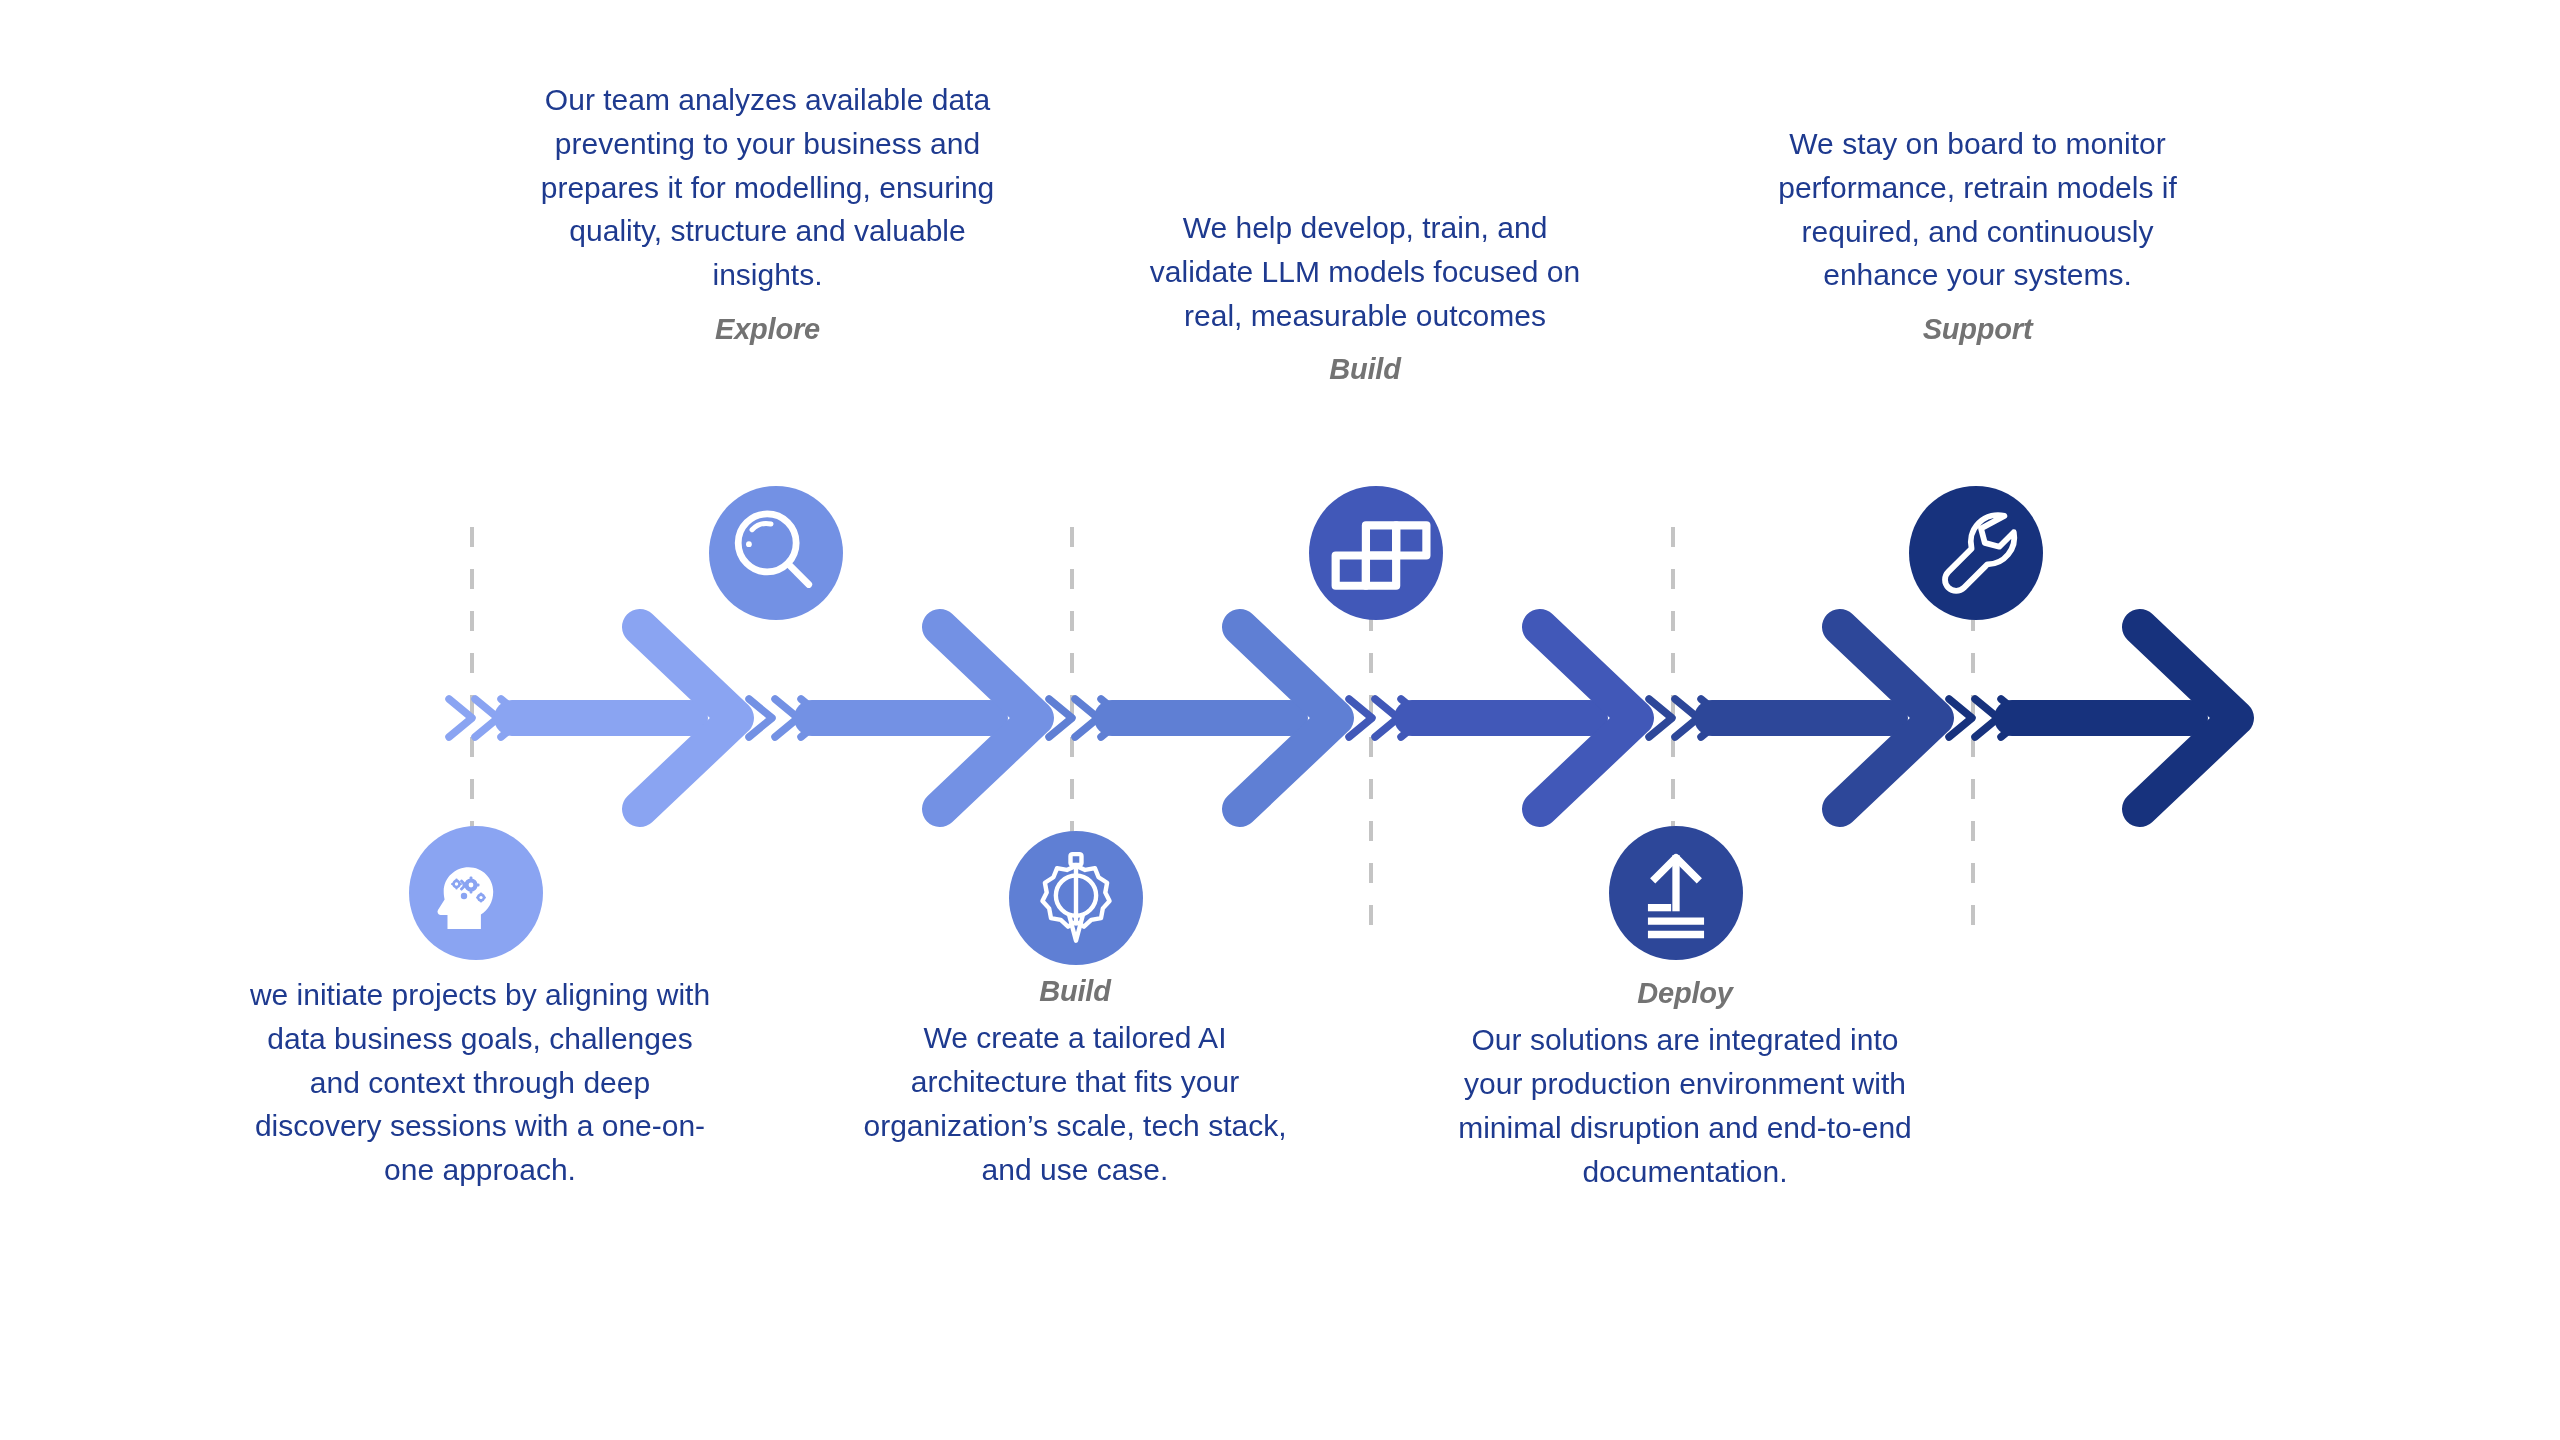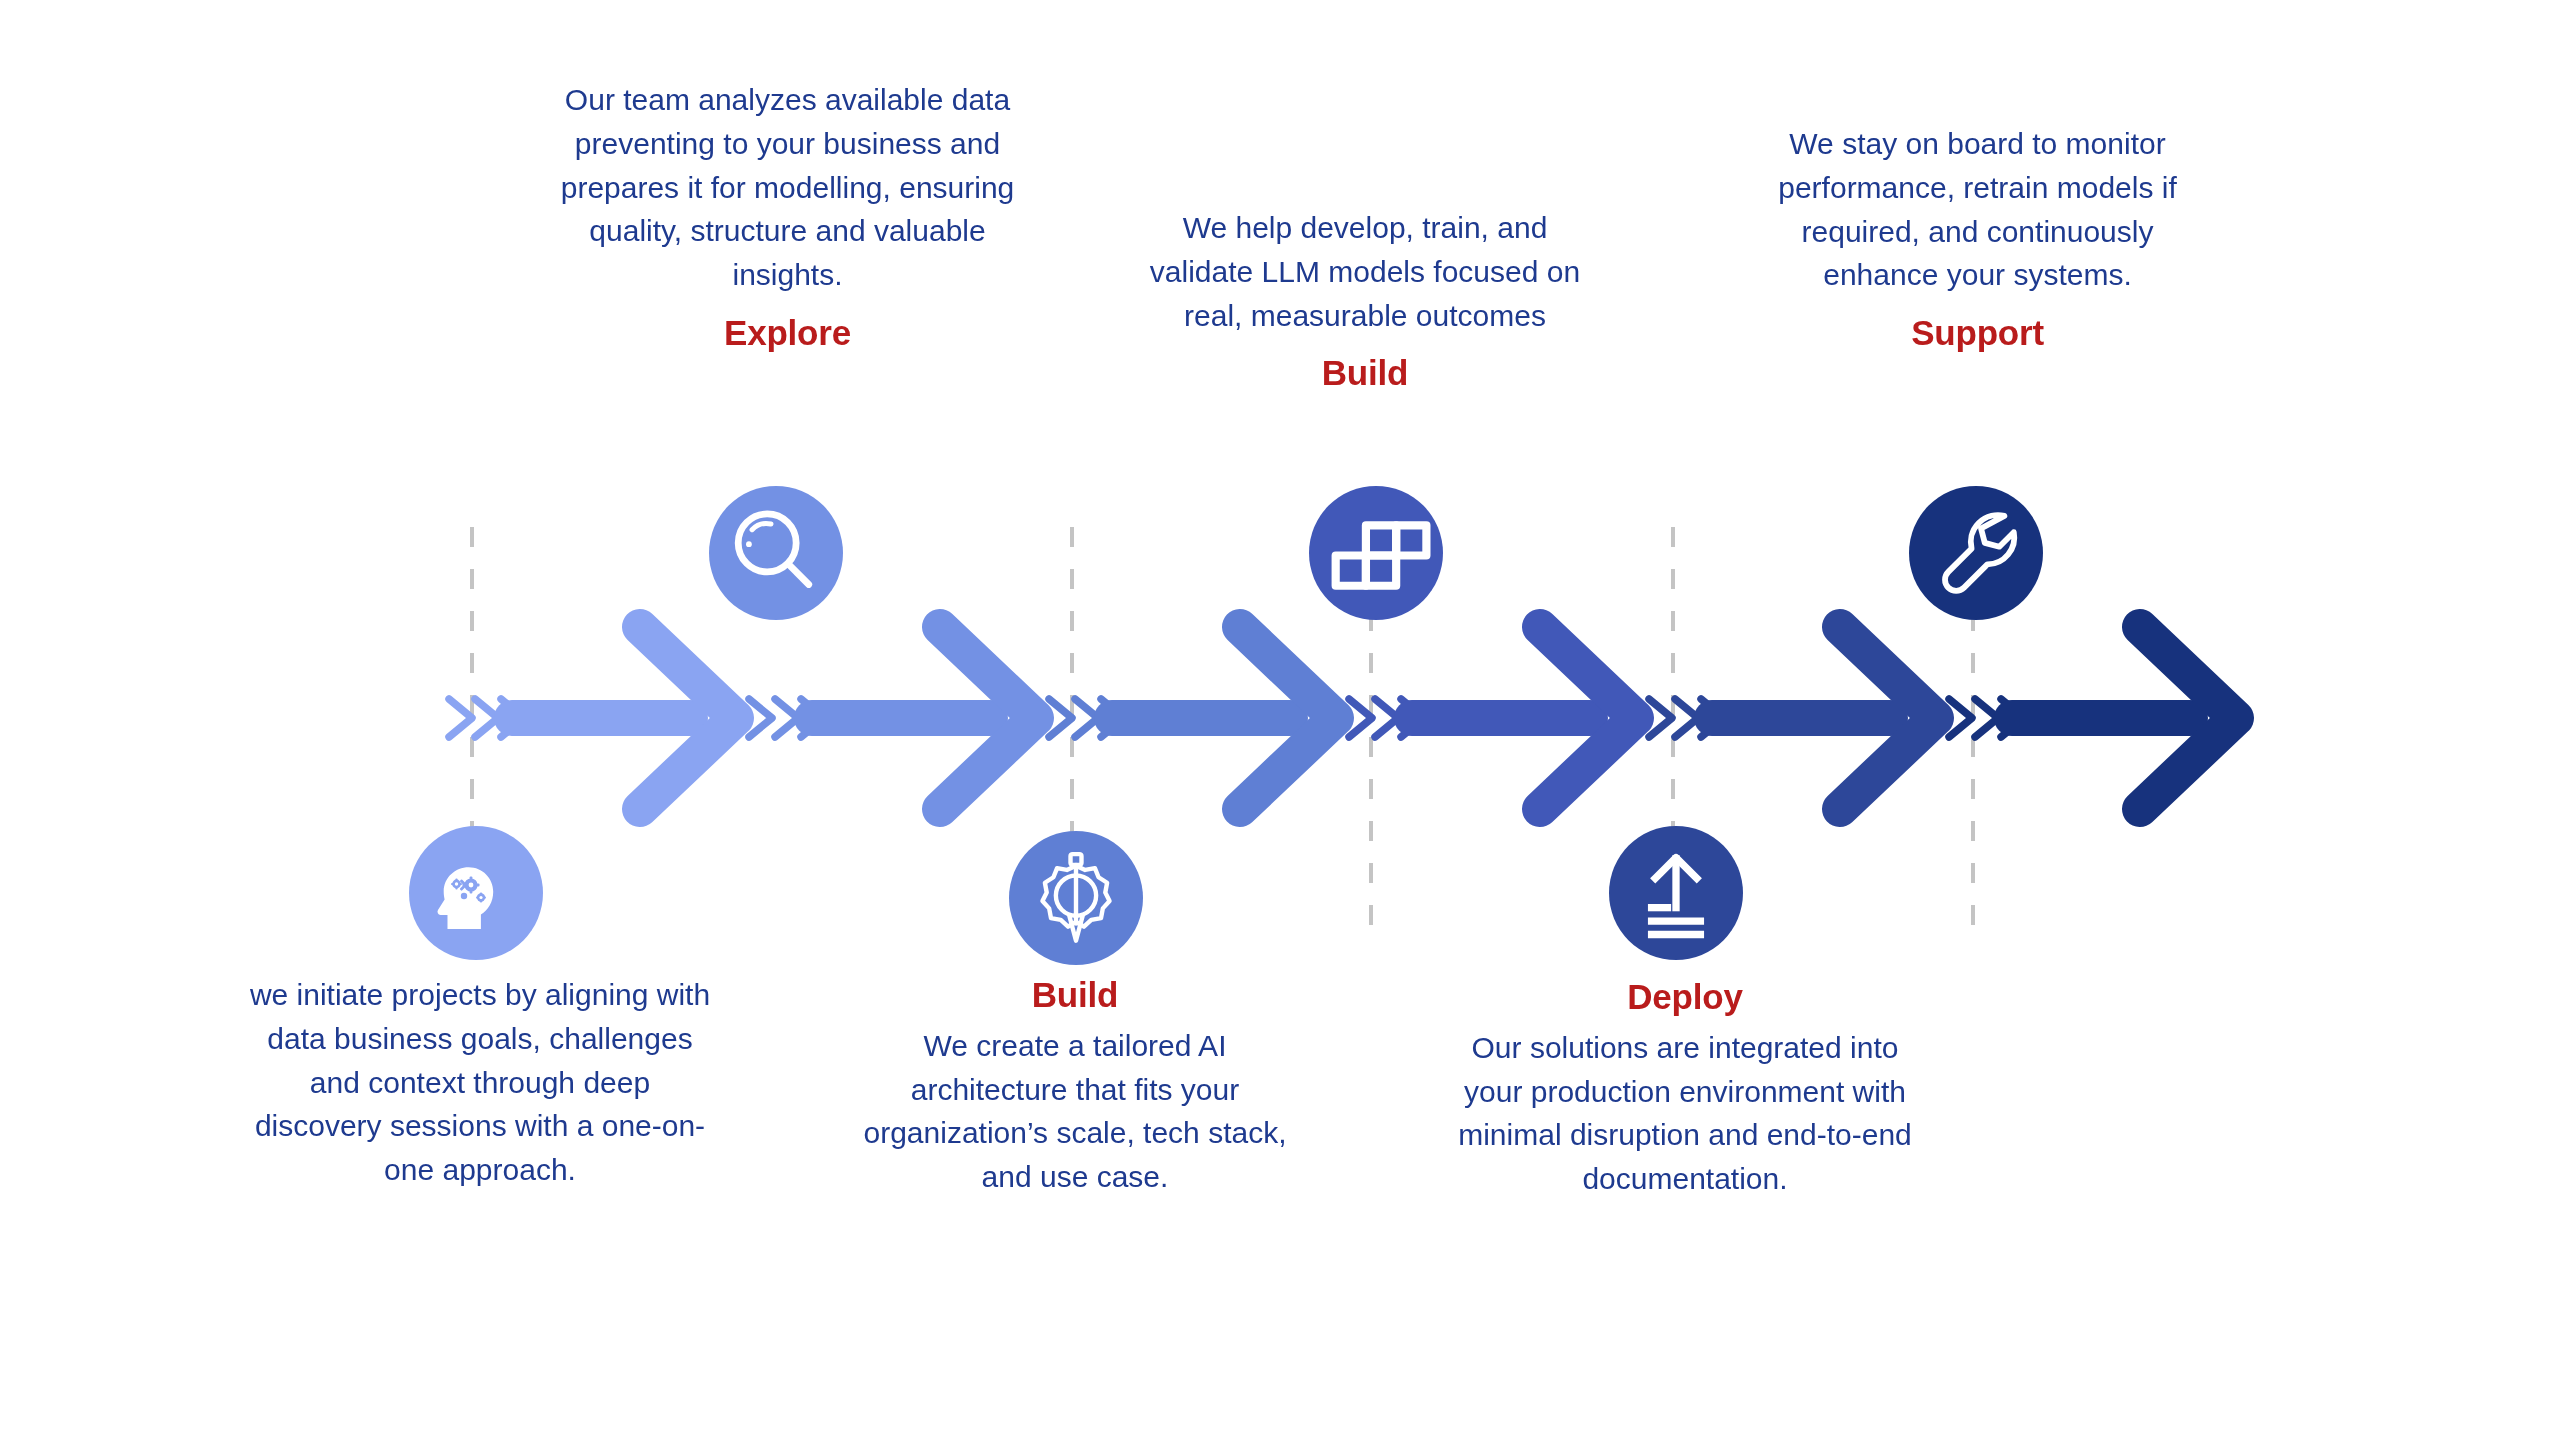--- a/index.html
+++ b/index.html
@@ -29,37 +29,38 @@
     display: block;
   }
 
   
   .text-block {
     position: absolute;
     text-align: center;
     color: #1e3a8f;
   }
   .step-title {
-    font-size: 35px;
+    font-size: 29px;
     font-weight: bold;
     letter-spacing: -0.2px;
     line-height: 1.28;
-    color: #b91c1c;
+    color: #737373;
+    font-style: italic;
   }
   .step-desc {
     font-size: 30px;
     font-weight: 500;
     line-height: 1.46;
     color: #1e3a8f;
   }
   .desc-above { margin-bottom: 14px; }
   .title-above-desc { margin-bottom: 6px; }
 
   
-  .tb-explore  { left: 540px;  top: 78px;  width: 455px; margin-left: 20px; }
+  .tb-explore  { left: 540px;  top: 78px;  width: 455px; }
   .tb-build    { left: 1140px; top: 206px; width: 450px; }
   .tb-support  { left: 1745px; top: 122px; width: 465px; }
 
   
   .tb-understand { left: 245px;  top: 973px; width: 470px; }
   .tb-design     { left: 855px;  top: 973px; width: 440px; }
   .tb-deploy     { left: 1450px; top: 975px; width: 470px; }
 </style>
 </head>
 <body>

